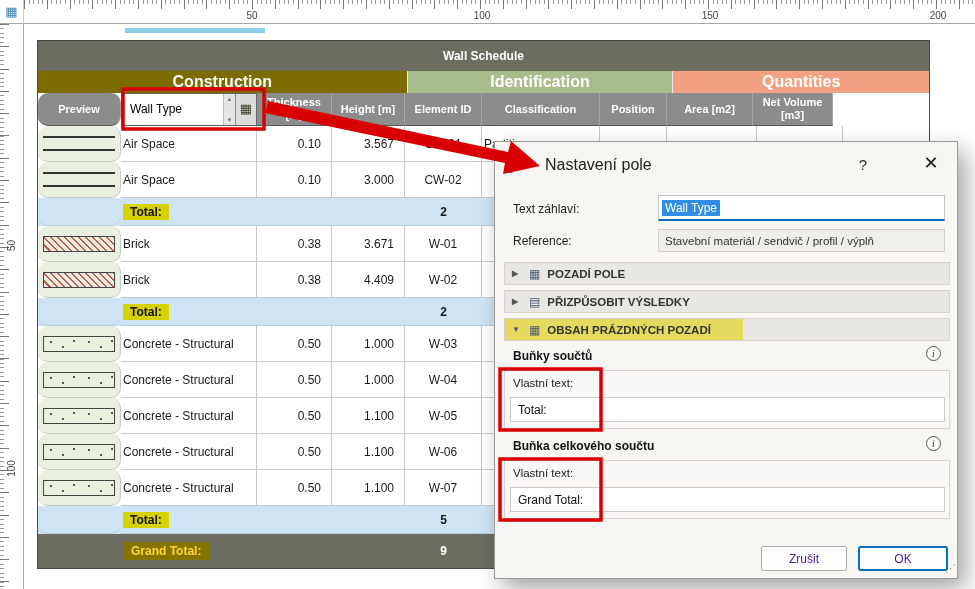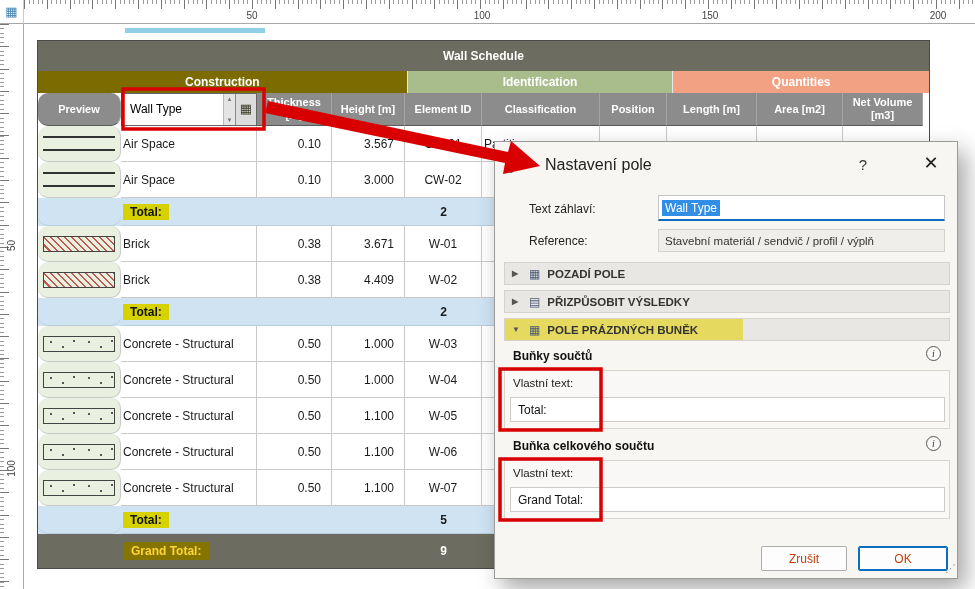--- a/index.html
+++ b/index.html
@@ -28,21 +28,21 @@
   .schedule { position:absolute; left:37px; top:40px; width:893px; border:1px solid #4a4a4a; background:#fff; z-index:1; }
   .trow { display:flex; width:100%; overflow:hidden; }
   .cell { flex:0 0 auto; border-right:1px solid #c9c9c9; border-bottom:1px solid #c9c9c9; display:flex; align-items:center; font-size:12px; color:#1a1a1a; overflow:hidden; }
   .c0{width:83px;border-radius:10px;} .c1{width:136px;} .c2{width:75px;} .c3{width:73px;} .c4{width:77px;}
   .c5{width:118px;} .c6{width:67px;} .c7{width:90px;} .c8{width:86px;} .c9{width:80px; border-right:none;}
   .tl{ justify-content:flex-start; padding-left:2px; }
   .tr{ justify-content:flex-end; padding-right:10px; }
   .tc{ justify-content:center; }
   .title-row { height:30px; background:#6c6c60; color:#fff; font-weight:bold; font-size:12px; display:flex; align-items:center; justify-content:center; }
   .group-row { display:flex; height:22px; }
-  .gcell { display:flex; align-items:center; justify-content:center; color:#fff; font-weight:bold; font-size:12px; border-right:1px solid #e7e7e7; }
+  .gcell { display:flex; align-items:center; justify-content:center; color:#fff; font-weight:bold; font-size:16px; border-right:1px solid #e7e7e7; }
   .g0 { width:373px; background:#7b6b00; }
   .g1 { width:268px; background:#a9bc8c; }
   .g2 { width:258px; background:#f2a182; border-right:none; }
   .header-row { height:33px; }
   .header-row .cell { background:#8c8c8c; color:#fff; font-weight:bold; font-size:11px; line-height:1.15; justify-content:center; text-align:center; padding:2px; border-right:1px solid #a5a5a5; border-bottom:1px solid #5a5a5a; }
   .header-row .wt { background:#fff; color:#000; border:1px solid #666; padding:0; justify-content:flex-start; text-align:left; }
   .wt-label { flex:1 1 auto; padding-left:8px; font-weight:normal; font-size:12px; }
   .wt-spin { width:12px; height:100%; background:#e4e4e4; border-left:1px solid #bbb; display:flex; flex-direction:column; align-items:center; justify-content:space-between; padding:2px 0; }
   .wt-spin span { font-size:6px; color:#777; line-height:1; }
   .wt-btn { width:21px; height:100%; background:#dcdcdc; border-left:1px solid #8a8a8a; display:flex; align-items:center; justify-content:center; }
@@ -63,34 +63,34 @@
   .grand-row .cell { background:transparent; border:none; }
   .grand-chip { background:#857500; color:#ffd633; font-weight:bold; font-size:12px; padding:2px 8px; }
   .grand-count { color:#fff; font-weight:bold; }
 
   
   .dialog { position:absolute; left:494px; top:141px; width:464px; height:438px; background:#f7f6f3; border:1px solid #9a9a9a; box-shadow:8px 10px 22px rgba(0,0,0,0.35); z-index:10; font-size:12px; color:#222; }
   .dlg-logo { position:absolute; left:14px; top:12px; width:26px; height:22px; }
   .dlg-title { position:absolute; left:50px; top:14px; font-size:16px; color:#222; }
   .dlg-help { position:absolute; left:358px; top:14px; font-size:15px; color:#333; width:20px; text-align:center; cursor:default; }
   .dlg-close { position:absolute; left:424px; top:10px; font-size:18px; color:#222; width:24px; text-align:center; cursor:default; }
-  .fld-label { position:absolute; left:18px; font-size:12px; color:#222;margin-left:16px; }
+  .fld-label { position:absolute; left:18px; font-size:12px; color:#222; }
   .input-header { position:absolute; left:163px; top:53px; width:287px; height:26px; background:#fff; border:1px solid #c5c5c5; border-bottom:2px solid #0f6cc4; display:flex; align-items:center; padding:0 3px; }
   .input-header .sel { background:#308ee6; color:#fff; padding:1px 3px; font-size:12px; }
   .input-ref { position:absolute; left:163px; top:87px; width:287px; height:23px; background:#efeeeb; border:1px solid #d4d1cd; display:flex; align-items:center; padding:0 6px; font-size:11.5px; color:#333; }
   .section { position:absolute; left:9px; width:446px; height:23px; background:#e9e7e3; border:1px solid #d6d3cf; display:flex; align-items:center; gap:7px; padding:0 7px; font-size:11.5px; font-weight:bold; color:#333; }
   .section .tri { font-size:8px; color:#555; width:10px; }
   .section .sic { font-size:12px; color:#4a5a77; font-weight:normal; }
   .sec-open { background:linear-gradient(to right,#e5d95f 0 238px,#e9e7e3 238px); }
   .sub-title { position:absolute; left:18px; font-weight:bold; font-size:12px; color:#111; }
   .info { position:absolute; left:431px; width:15px; height:15px; border:1px solid #555; border-radius:50%; font-size:10px; font-style:italic; font-family:"Liberation Serif", serif; display:flex; align-items:center; justify-content:center; color:#333; background:#fbfaf8; }
   .gbox { position:absolute; left:9px; width:446px; height:59px; border:1px solid #d8d5d0; background:#f9f8f6; }
   .gbox .glabel { position:absolute; left:8px; top:6px; font-size:11.5px; color:#222; }
   .gbox .ginput { position:absolute; left:5px; top:26px; width:435px; height:25px; background:#fff; border:1px solid #cfccc7; display:flex; align-items:center; padding:0 7px; font-size:12px; color:#111; }
-  .btn { position:absolute; top:404px; height:25px; background:#fdfdfd; border:1px solid #ababab; border-radius:2px; display:flex; align-items:center; justify-content:center; font-size:12px; color:#c2410c; cursor:default; }
+  .btn { position:absolute; top:404px; height:25px; background:#fdfdfd; border:1px solid #ababab; border-radius:2px; display:flex; align-items:center; justify-content:center; font-size:12px; color:#4c1d95; cursor:default; }
   .btn-cancel { left:266px; width:86px; }
   .btn-ok { left:363px; width:90px; border:1px solid #0a6ebd; box-shadow:inset 0 0 0 1px #0a6ebd; }
   .grip { position:absolute; left:450px; top:420px; font-size:11px; color:#9a9a9a; }
 
   
   .annot { position:absolute; inset:0; z-index:50; pointer-events:none; }
 </style>
 </head>
 <body>
 
@@ -129,21 +129,20 @@
         </span>
         <span class="wt-btn">
           <span>▦</span>
         </span>
       </div>
       <div class="cell c2">Thickness [m]</div>
       <div class="cell c3">Height [m]</div>
       <div class="cell c4">Element ID</div>
       <div class="cell c5">Classification</div>
       <div class="cell c6">Position</div>
-      <div class="cell c7">Length [m]</div>
       <div class="cell c8">Area [m2]</div>
       <div class="cell c9">Net Volume [m3]</div>
     </div>
 
     <div class="trow data-row">
       <div class="cell c0">
           <span class="pv" data-pattern="air"></span>
         </div>
       <div class="cell c1 tl">Air Space</div>
       <div class="cell c2 tr">0.10</div>
@@ -360,21 +359,21 @@
       <span>POZADÍ POLE</span>
     </div>
     <div class="section" style="top:148px">
       <span class="tri">▶</span>
       <span class="sic">▤</span>
       <span>PŘIZPŮSOBIT VÝSLEDKY</span>
     </div>
     <div class="section sec-open" style="top:176px">
       <span class="tri">▼</span>
       <span class="sic">▦</span>
-      <span>POLE PRÁZDNÝCH BUNĚK</span>
+      <span>OBSAH PRÁZDNÝCH POZADÍ</span>
     </div>
 
     <div class="sub-title" style="top:207px">Buňky součtů</div>
     <div class="info" style="top:204px">i</div>
 
     <div class="gbox" style="top:228px">
       <div class="glabel">Vlastní text:</div>
       <div class="ginput">Total:</div>
     </div>
 

